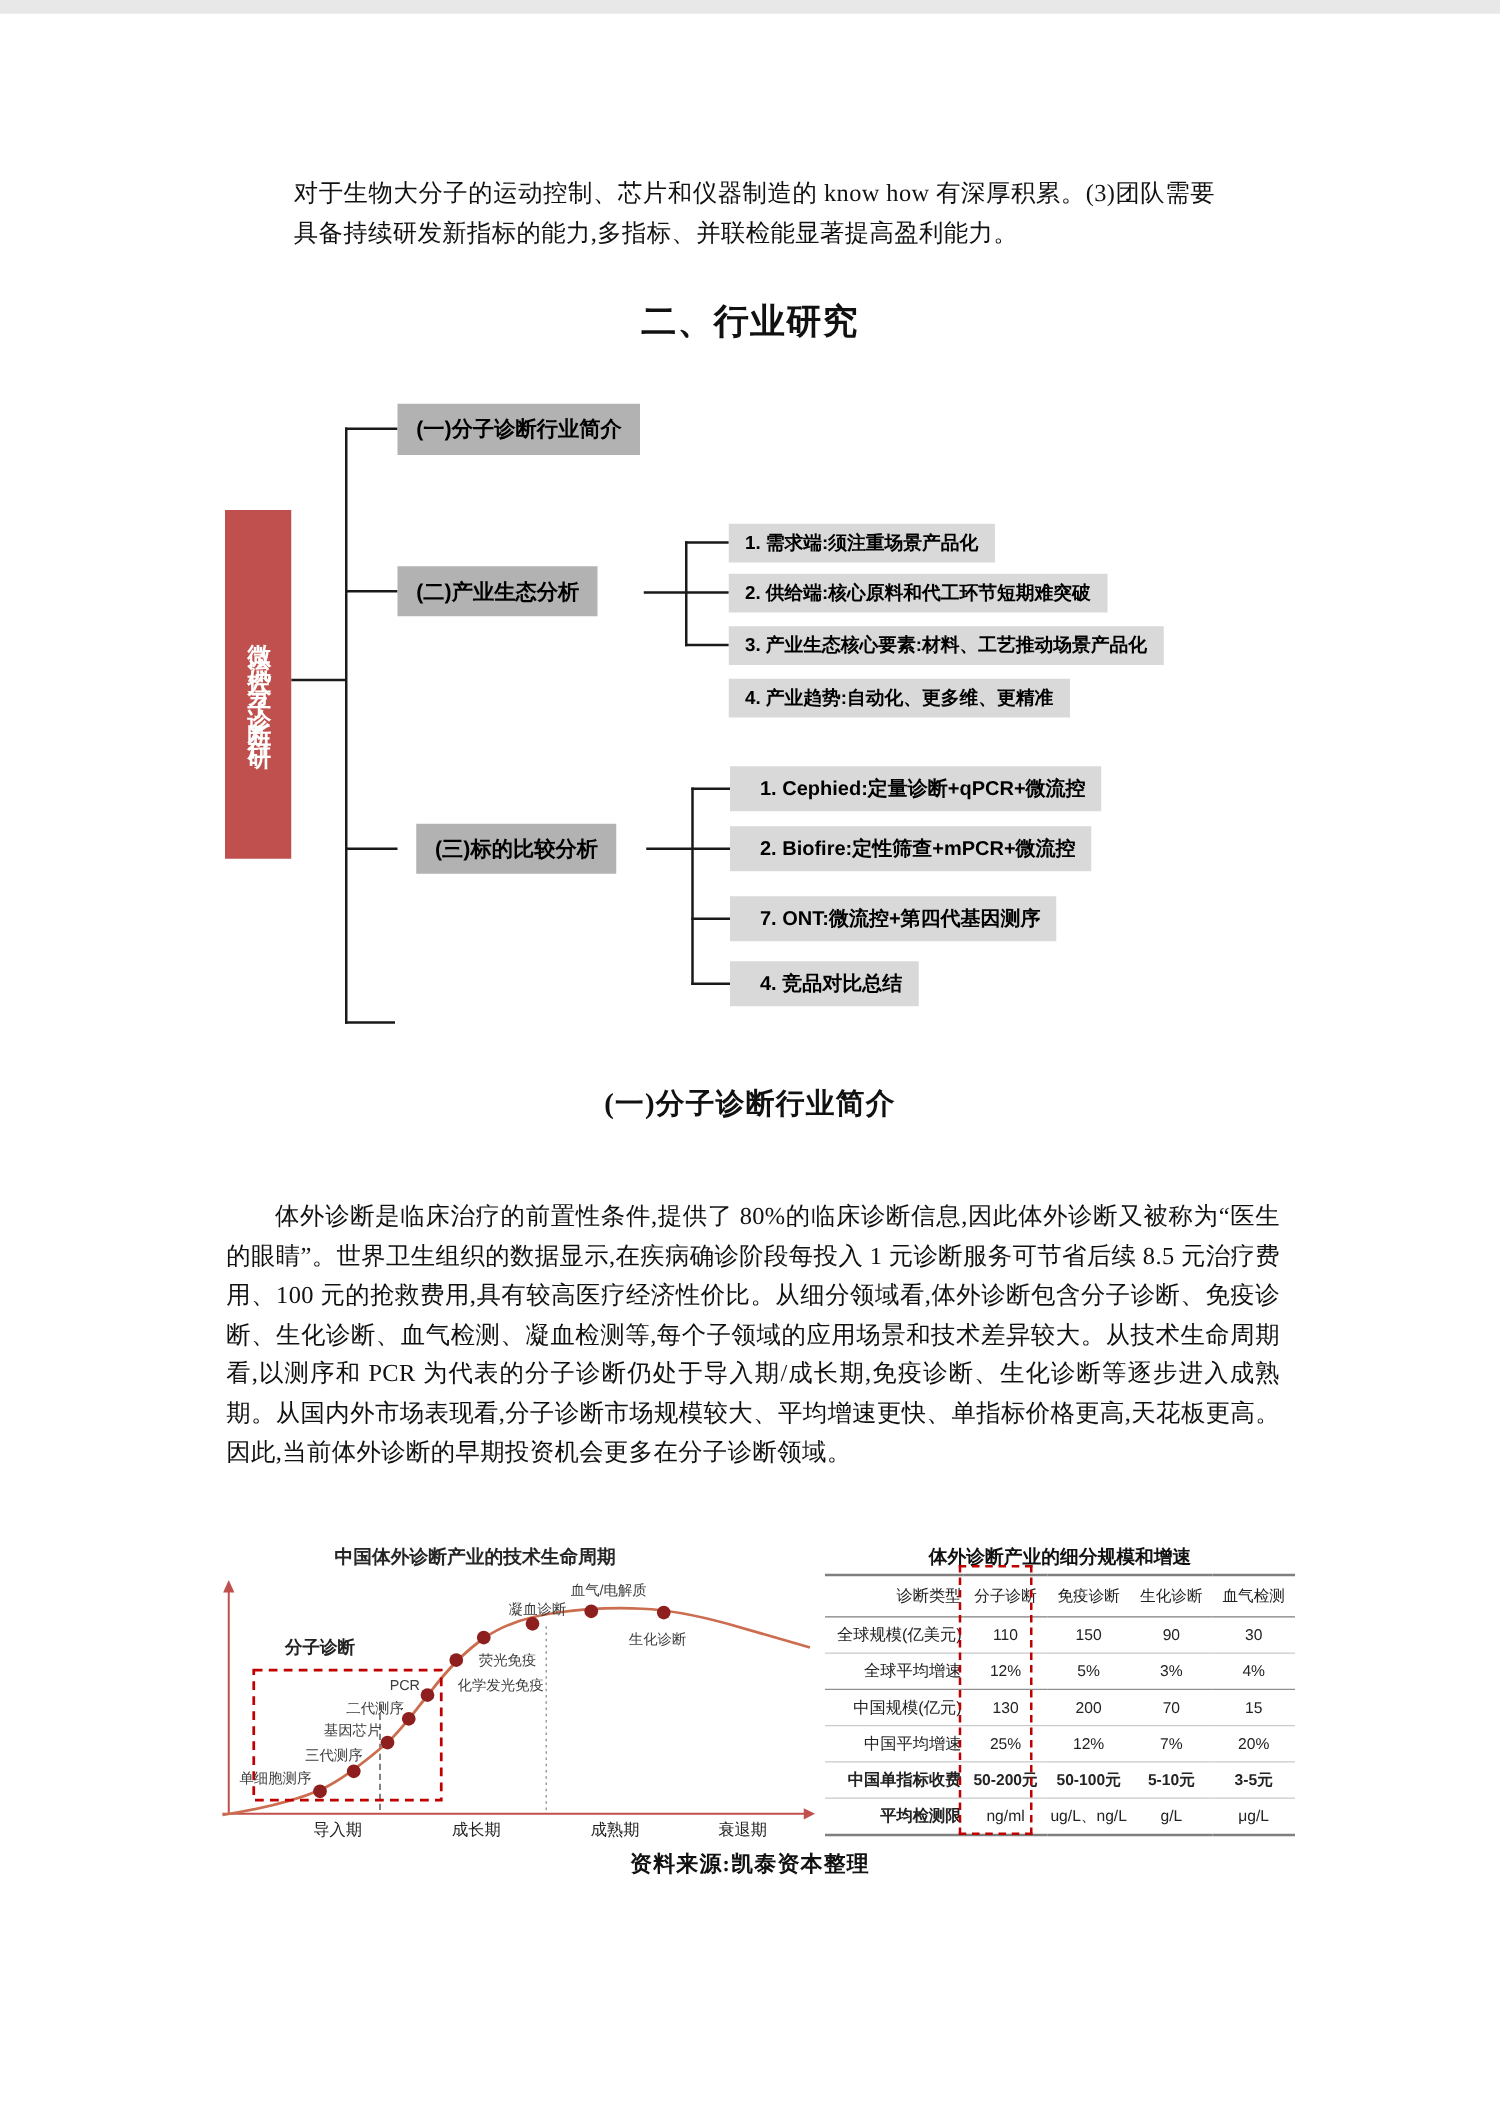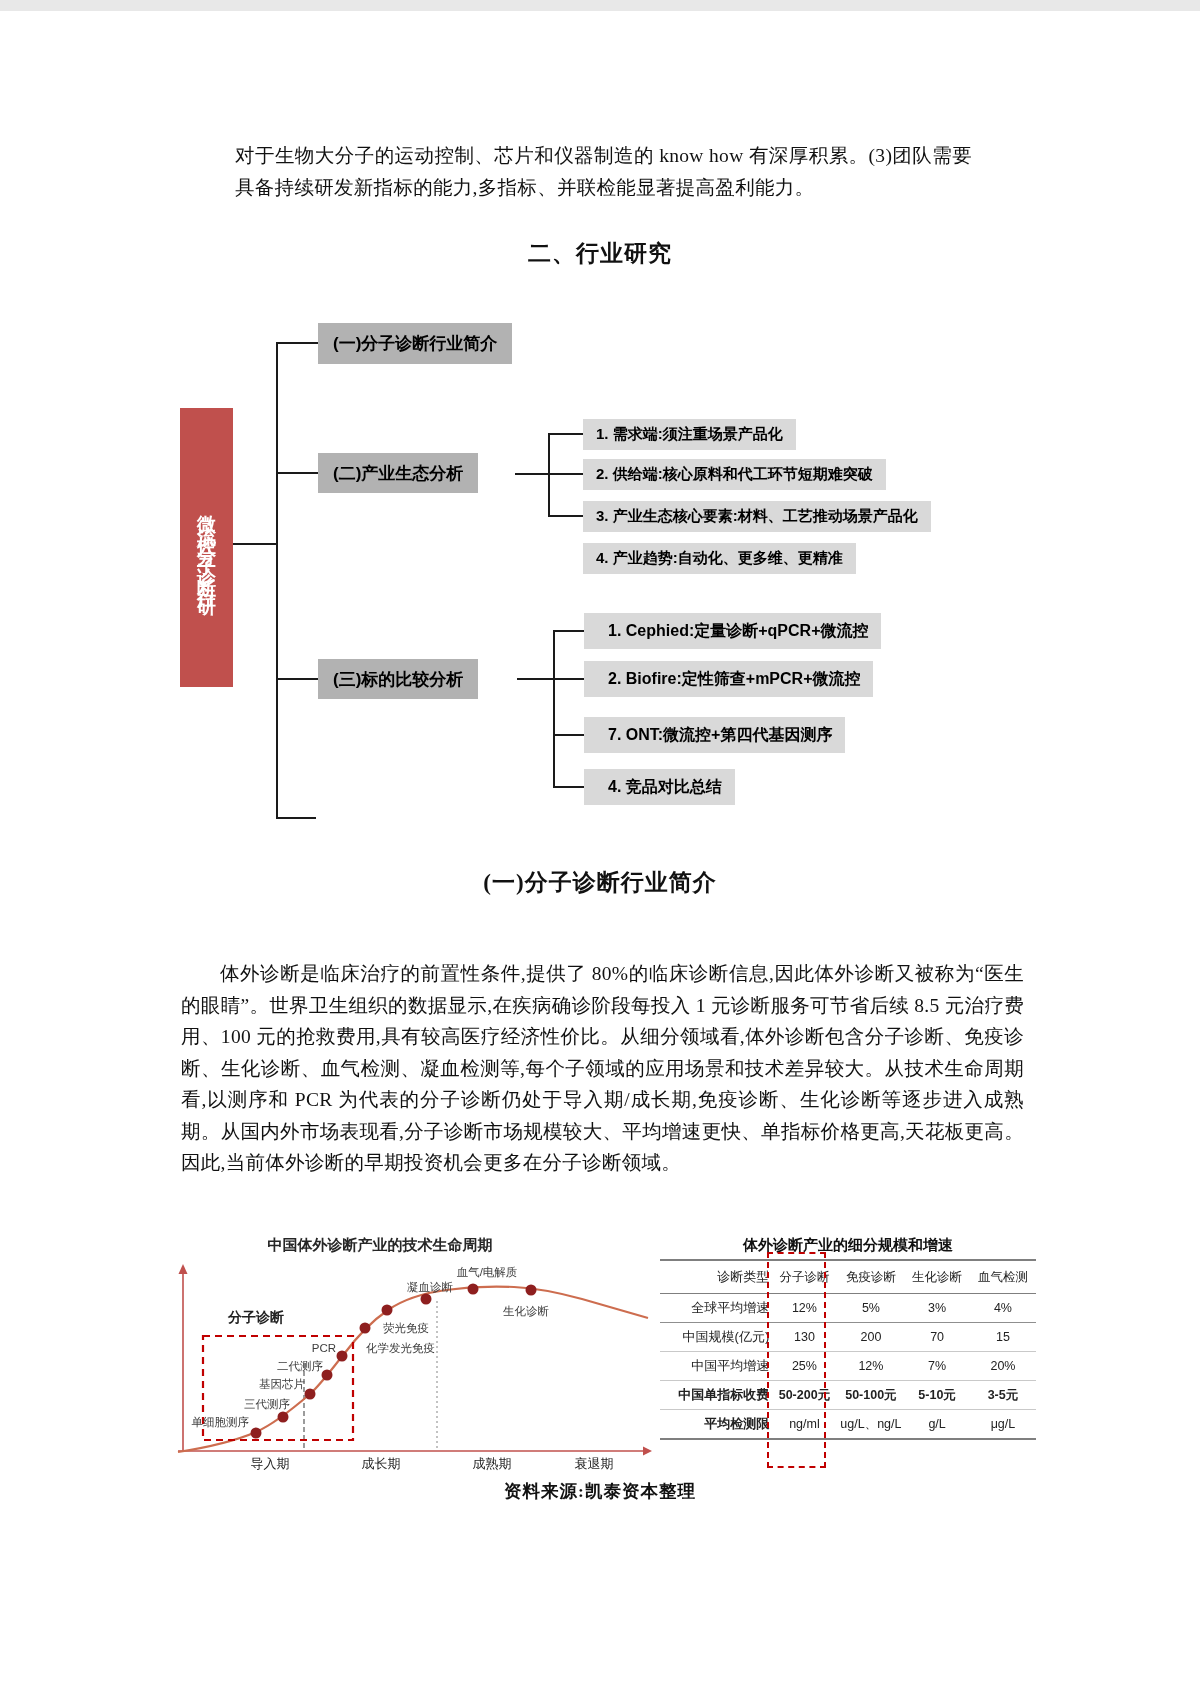--- a/index.html
+++ b/index.html
@@ -5,21 +5,21 @@
   html,body{margin:0;padding:0;background:#e8e8e8;}
   .page{
     position:relative;width:1200px;height:1696px;margin:11px auto;background:#ffffff;
     font-family:"Liberation Serif","DejaVu Serif",serif;color:#111;overflow:hidden;
   }
   .abs{position:absolute;}
   
   .para{font-size:19.5px;line-height:31.5px;text-align:justify;letter-spacing:.3px;}
   .para.indent{text-indent:2em;}
   .h-center{width:100%;text-align:center;font-weight:bold;}
-  .h1{font-size:23px;letter-spacing:1px;}
+  .h1{font-size:28px;letter-spacing:1px;}
   .h2{font-size:23px;letter-spacing:1px;}
   .caption{width:100%;text-align:center;font-size:17.5px;font-weight:600;letter-spacing:1px;}
   
   .mm{font-family:"Liberation Sans","DejaVu Sans",sans-serif;}
   .ln{position:absolute;background:#1a1a1a;}
   .rootbox{
     position:absolute;background:var(--accent-red,#C0504D);color:#fff;
     writing-mode:vertical-rl;text-orientation:upright;letter-spacing:.55em;
     font-weight:bold;font-size:19px;display:flex;align-items:center;justify-content:center;
   }
@@ -76,21 +76,21 @@
     <div class="ln" style="left:276px;top:331px;width:2px;height:477px;"></div>
     <div class="ln" style="left:276px;top:331px;width:42px;height:2px;"></div>
     <div class="ln" style="left:276px;top:461px;width:42px;height:2px;"></div>
     <div class="ln" style="left:276px;top:667px;width:42px;height:2px;"></div>
     <div class="ln" style="left:276px;top:806px;width:40px;height:2px;"></div>
 
     <div class="rootbox" style="left:180px;top:397px;width:53px;height:279px;">微流控分子诊断行研</div>
 
     <div class="l2box" style="left:318px;top:312px;height:41px;">(一)分子诊断行业简介</div>
     <div class="l2box" style="left:318px;top:442px;height:40px;">(二)产业生态分析</div>
-    <div class="l2box" style="left:318px;top:648px;height:40px;text-align:center;">(三)标的比较分析</div>
+    <div class="l2box" style="left:333px;top:648px;height:40px;text-align:center;">(三)标的比较分析</div>
 
     <div class="g2">
       <div class="ln" style="left:515px;top:462px;width:68px;height:2px;"></div>
       <div class="ln" style="left:548px;top:422px;width:2px;height:84px;"></div>
       <div class="ln" style="left:548px;top:422px;width:35px;height:2px;"></div>
       <div class="ln" style="left:548px;top:504px;width:35px;height:2px;"></div>
       <div class="l3box" style="left:583px;top:408px;">1. 需求端:须注重场景产品化</div>
       <div class="l3box" style="left:583px;top:448px;">2. 供给端:核心原料和代工环节短期难突破</div>
       <div class="l3box" style="left:583px;top:490px;">3. 产业生态核心要素:材料、工艺推动场景产品化</div>
       <div class="l3box" style="left:583px;top:532px;">4. 产业趋势:自动化、更多维、更精准</div>
@@ -170,20 +170,27 @@
       <thead>
         <tr>
           <th class="c0">诊断类型</th>
           <th class="cv">分子诊断</th>
           <th class="cv">免疫诊断</th>
           <th class="cv">生化诊断</th>
           <th class="cv">血气检测</th>
         </tr>
       </thead>
       <tbody>
+        <tr>
+          <td class="c0">全球规模(亿美元)</td>
+          <td class="cv">110</td>
+          <td class="cv">150</td>
+          <td class="cv">90</td>
+          <td class="cv">30</td>
+        </tr>
         <tr class="midline">
           <td class="c0">全球平均增速</td>
           <td class="cv">12%</td>
           <td class="cv">5%</td>
           <td class="cv">3%</td>
           <td class="cv">4%</td>
         </tr>
         <tr>
           <td class="c0">中国规模(亿元)</td>
           <td class="cv">130</td>

